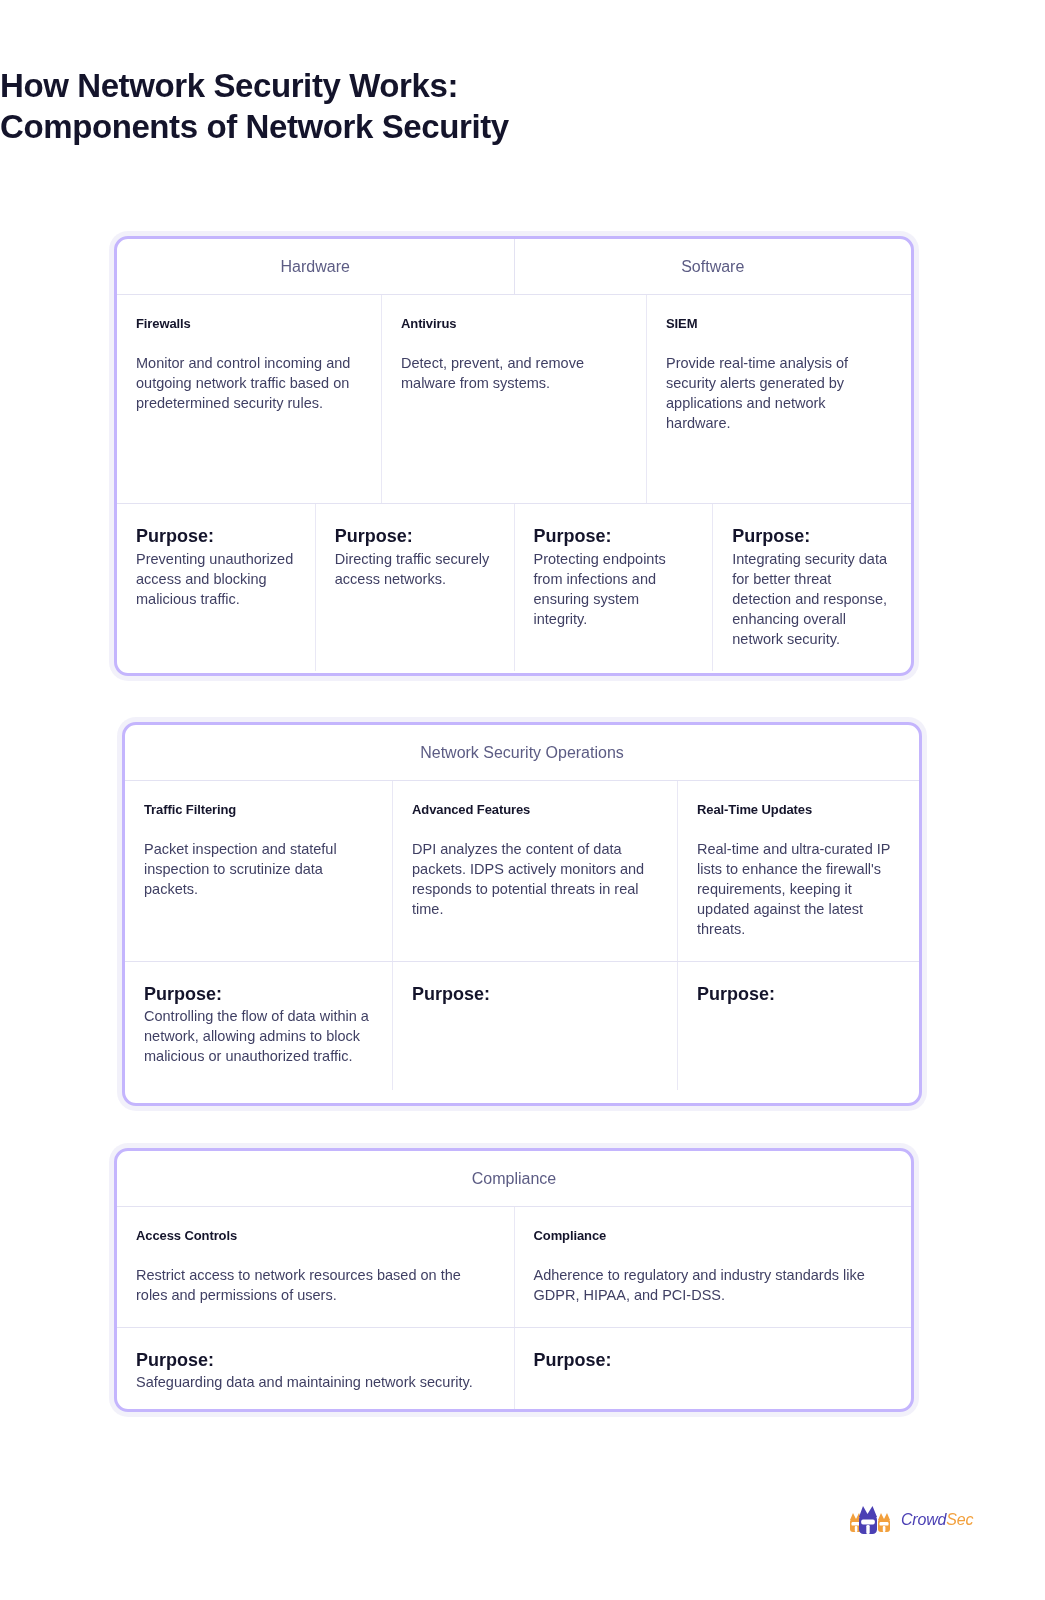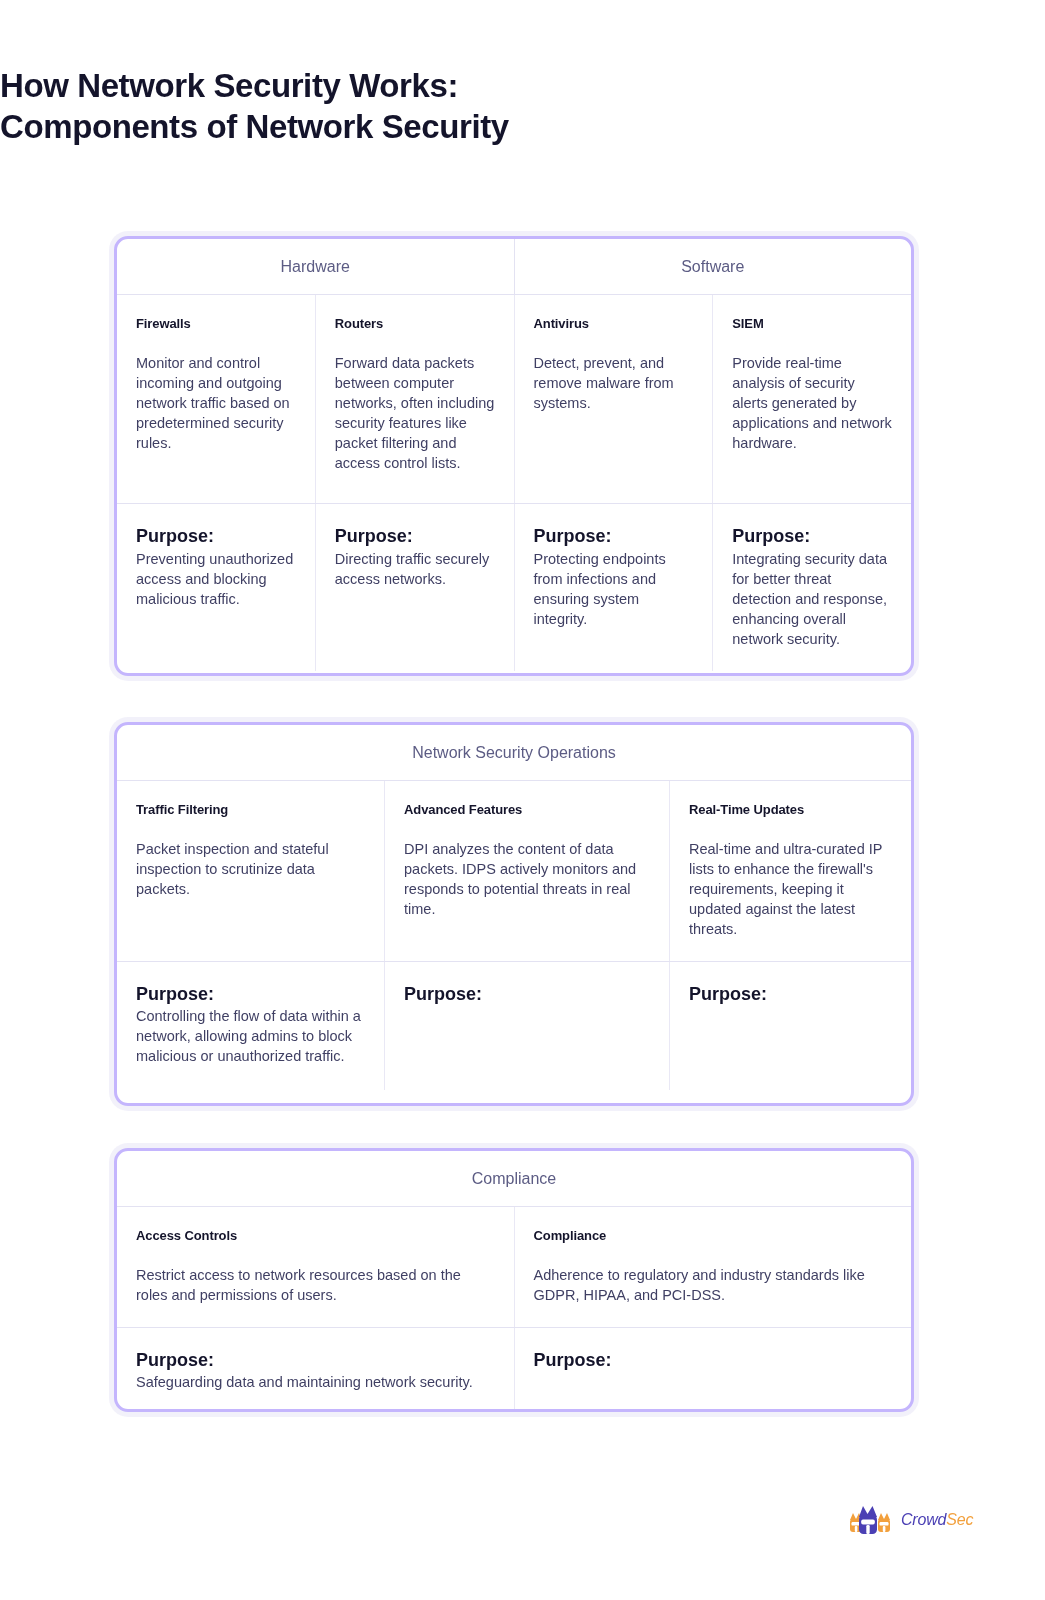--- a/index.html
+++ b/index.html
@@ -100,21 +100,21 @@
     line-height: 1.38;
   }
 
   
   #card-components { left: 114px; top: 236px; width: 800px; height: 440px; }
   #card-components .hdr-cell { width: 50%; }
   #card-components .row-desc .cell { min-height: 208px; }
   #card-components .row-purpose .cell { min-height: 152px; }
 
   
-  #card-operations { left: 114px; top: 722px; width: 800px; height: 384px; }
+  #card-operations { left: 122px; top: 722px; width: 800px; height: 384px; }
   #card-operations .col-1 { flex: 0 0 267px; }
   #card-operations .col-2 { flex: 0 0 285px; }
   #card-operations .col-3 { flex: 1 1 auto; }
   #card-operations .row-desc .cell { min-height: 170px; }
   #card-operations .row-purpose .cell { min-height: 128px; }
 
   
   #card-compliance { left: 114px; top: 1148px; width: 800px; height: 264px; }
   #card-compliance .cell { flex: 1 1 0; }
   #card-compliance .row-desc .cell { min-height: 95px; }
@@ -153,24 +153,20 @@
     <div class="hdr-row">
       <div class="hdr-cell">Hardware</div>
       <div class="hdr-cell">Software</div>
     </div>
     <div class="body-row with-sep row-desc">
       <div class="cell">
         <h3>Firewalls</h3>
         <p>Monitor and control incoming and outgoing network traffic based on predetermined security rules.</p>
       </div>
       <div class="cell">
-        <h3>Routers</h3>
-        <p>Forward data packets between computer networks, often including security features like packet filtering and access control lists.</p>
-      </div>
-      <div class="cell">
         <h3>Antivirus</h3>
         <p>Detect, prevent, and remove malware from systems.</p>
       </div>
       <div class="cell">
         <h3>SIEM</h3>
         <p>Provide real-time analysis of security alerts generated by applications and network hardware.</p>
       </div>
     </div>
     <div class="body-row row-purpose">
       <div class="cell">

